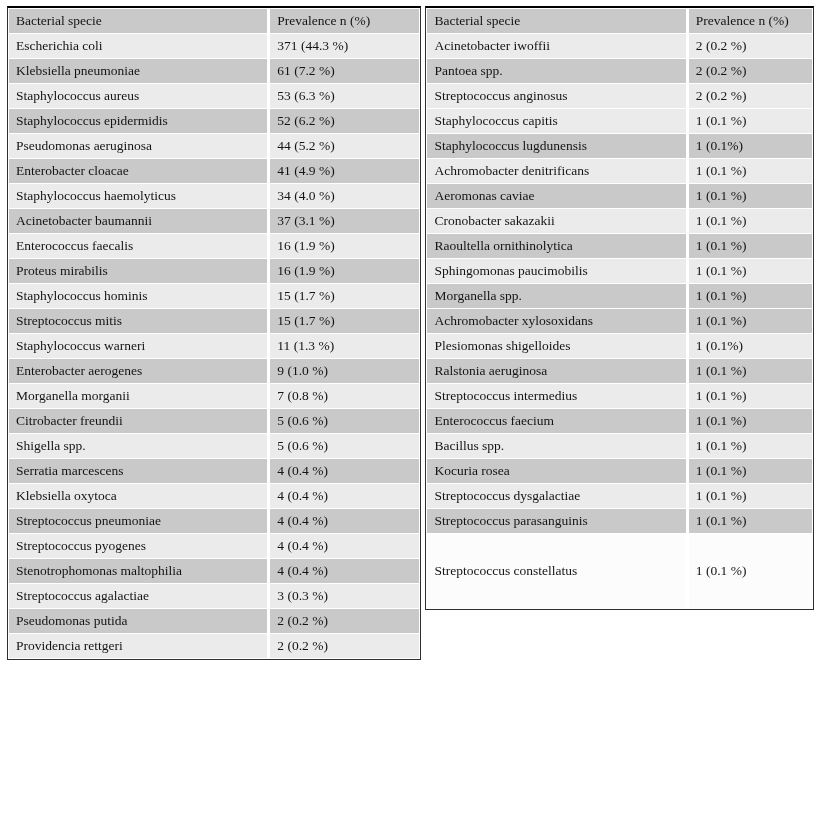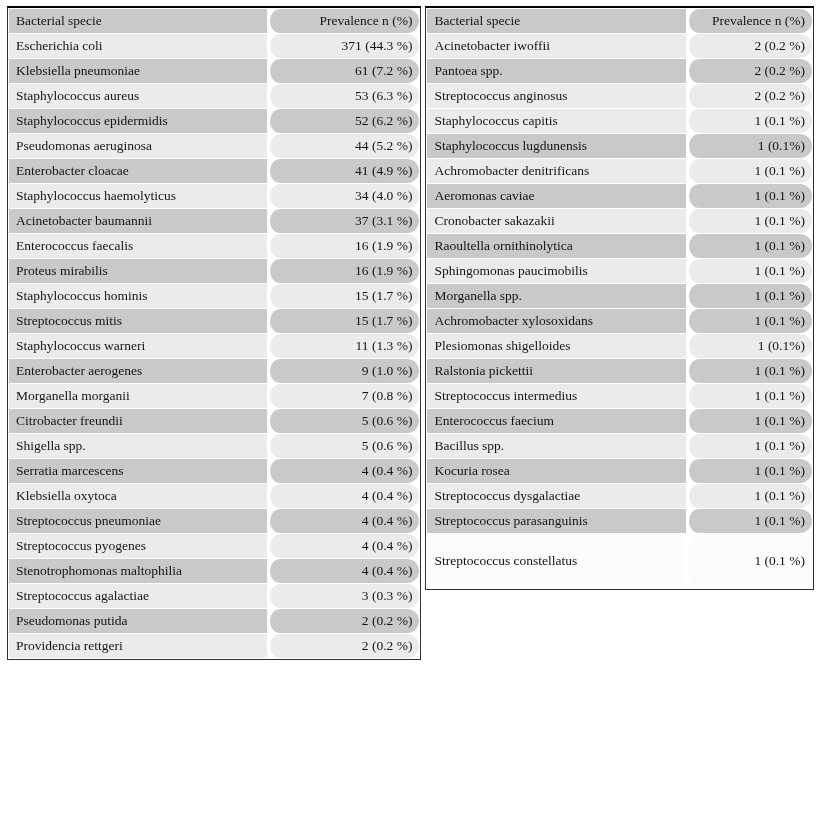--- a/index.html
+++ b/index.html
@@ -45,25 +45,25 @@
     height: 24px;
     font-size: 13.5px;
     font-weight: normal;
     padding: 0 7px;
     white-space: nowrap;
     overflow: hidden;
     vertical-align: middle;
   }
   th { background: var(--header); }
   th.species { text-align: left; }
-  th.prev, td.prev { text-align: right; border-left: 2px solid #ffffff; border-radius: 12px; }
+  th.prev, td.prev { text-align: left; border-left: 2px solid #ffffff; }
   td.species { text-align: left; }
   tr.light td { background: var(--row-light); }
   tr.dark  td { background: var(--row-dark); }
-  tr.tall  td { background: var(--tall); height: 54px; font-family: Liberation Serif, serif; }
+  tr.tall  td { background: var(--tall); height: 74px; font-family: Liberation Serif, serif; }
 </style>
 </head>
 <body>
 
 <div class="tables-wrap">
 
   <table class="prev-table left-table">
     <colgroup>
         <col class="c-species">
         <col class="c-prev">
@@ -236,21 +236,21 @@
         </tr>
         <tr class="dark">
           <td class="species">Achromobacter xylosoxidans</td>
           <td class="prev">1 (0.1 %)</td>
         </tr>
         <tr class="light">
           <td class="species">Plesiomonas shigelloides</td>
           <td class="prev">1 (0.1%)</td>
         </tr>
         <tr class="dark">
-          <td class="species">Ralstonia pickettii</td>
+          <td class="species">Ralstonia aeruginosa</td>
           <td class="prev">1 (0.1 %)</td>
         </tr>
         <tr class="light">
           <td class="species">Streptococcus intermedius</td>
           <td class="prev">1 (0.1 %)</td>
         </tr>
         <tr class="dark">
           <td class="species">Enterococcus faecium</td>
           <td class="prev">1 (0.1 %)</td>
         </tr>

